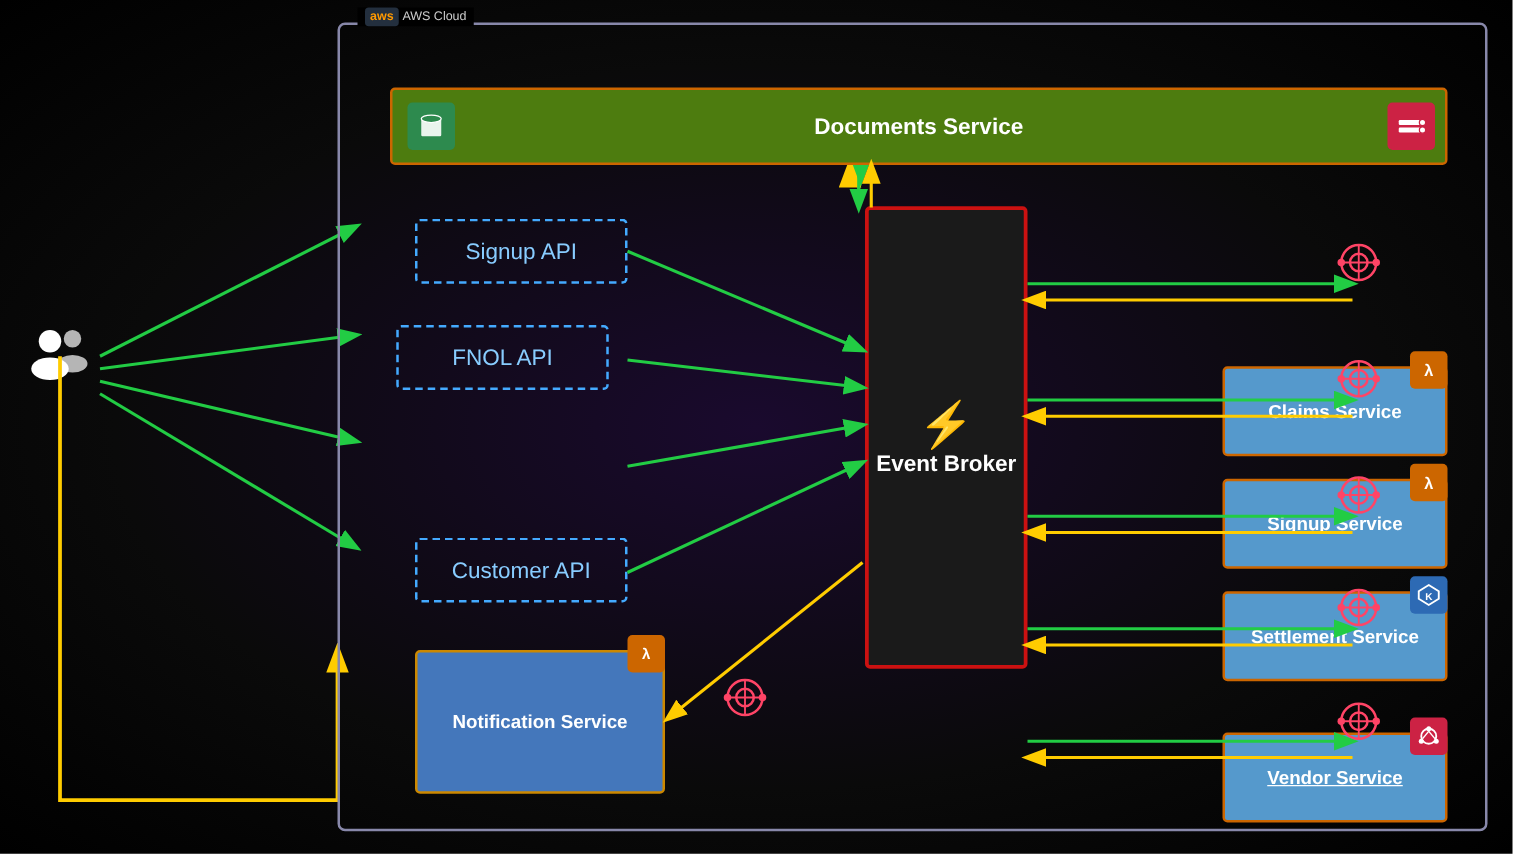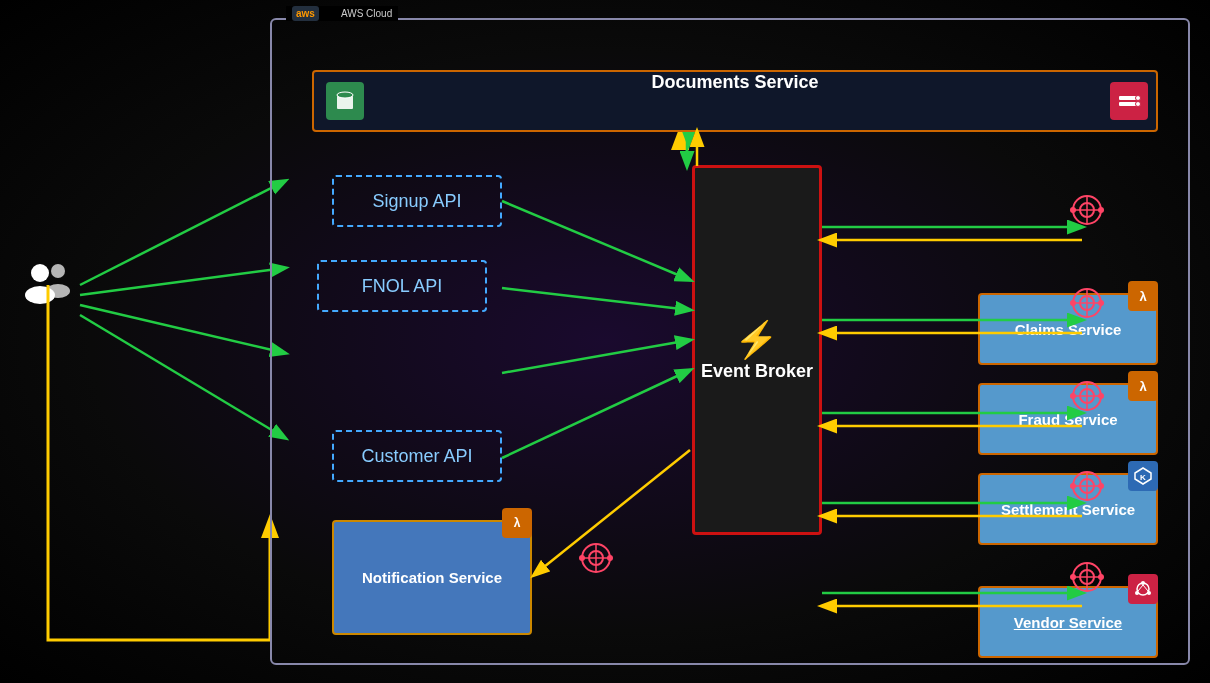--- a/index.html
+++ b/index.html
@@ -24,21 +24,21 @@
     }
 
     .aws-logo {
       position: absolute;
       top: -14px;
       left: 14px;
       background: #000;
       padding: 0 6px;
       display: flex;
       align-items: center;
-      gap: 22px;
+      gap: 3px;
     }
 
     .aws-logo-box {
       background: #232f3e;
       border-radius: 3px;
       padding: 2px 4px;
       font-size: 10px;
       font-weight: bold;
       color: #ff9900;
     }
@@ -48,24 +48,25 @@
       font-size: 10px;
     }
 
     
     .documents-service {
       position: absolute;
       left: 40px;
       top: 50px;
       right: 30px;
       height: 62px;
-      background: #0f172a;
+      background: #4d7c0f;
       border: 2px solid #cc6600;
       border-radius: 4px;
       display: flex;
+      align-items: center;
       justify-content: center;
     }
 
     .documents-service-label {
       color: white;
       font-size: 18px;
       font-weight: bold;
     }
 
     .s3-icon {
@@ -305,21 +306,21 @@
     <div class="svc-icon lambda-icon">
       <span style="color:white;font-weight:bold;font-size:13px;">λ</span>
     </div>
     <span>Claims Service</span>
   </div>
 
   <div class="right-service fraud-svc" style="position: absolute; right: 30px; top: 363px;">
     <div class="svc-icon lambda-icon">
       <span style="color:white;font-weight:bold;font-size:13px;">λ</span>
     </div>
-    <span>Fraud Service</span>
+    <span>Signup Service</span>
   </div>
 
   <div class="right-service settlement-svc" style="position: absolute; right: 30px; top: 453px;">
     <div class="svc-icon k8s-icon">
       <svg width="20" height="20" viewBox="0 0 20 20" fill="white">
         <polygon points="10,2 18,7 18,13 10,18 2,13 2,7" fill="none" stroke="white" stroke-width="1.5"></polygon>
         <text x="10" y="14" text-anchor="middle" font-size="8" fill="white" font-weight="bold">K</text>
       </svg>
     </div>
     <span>Settlement Service</span>

